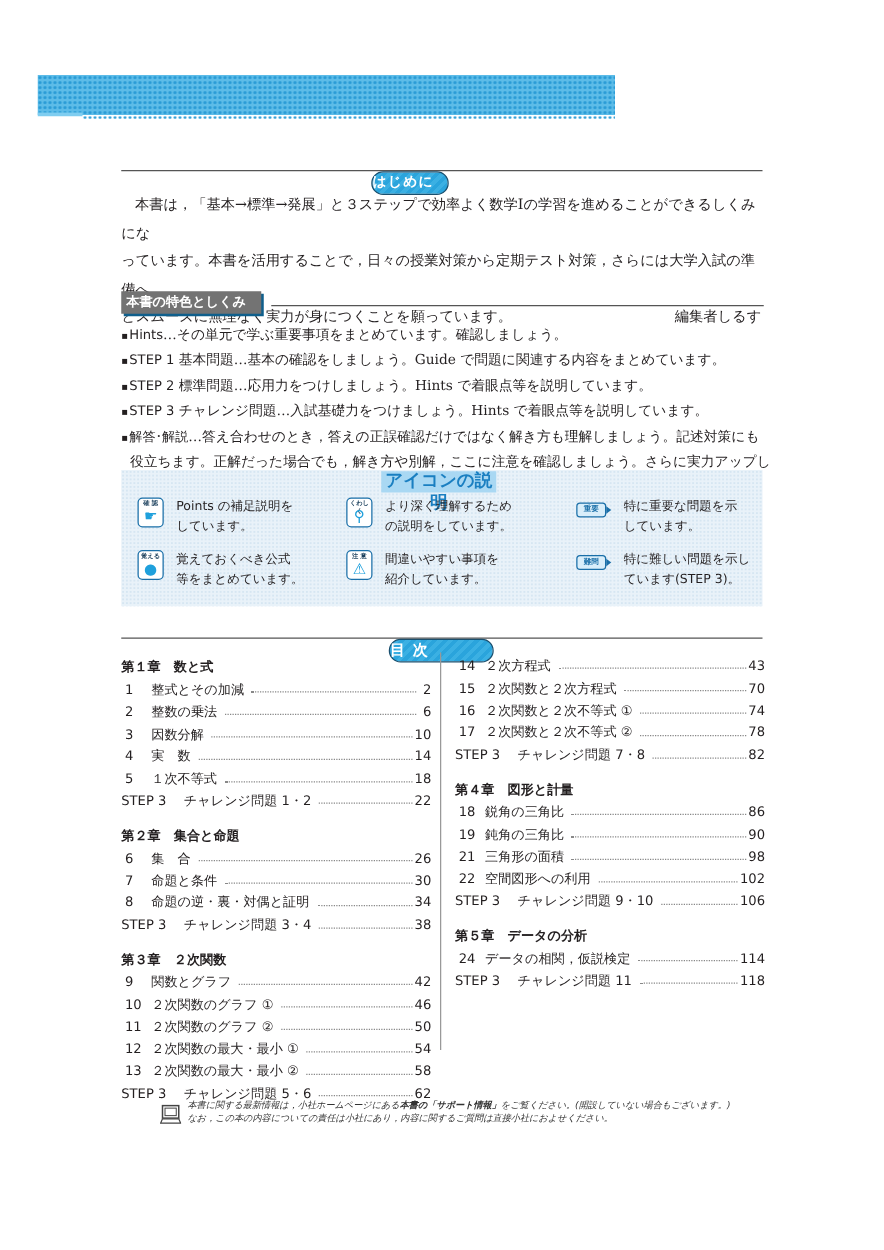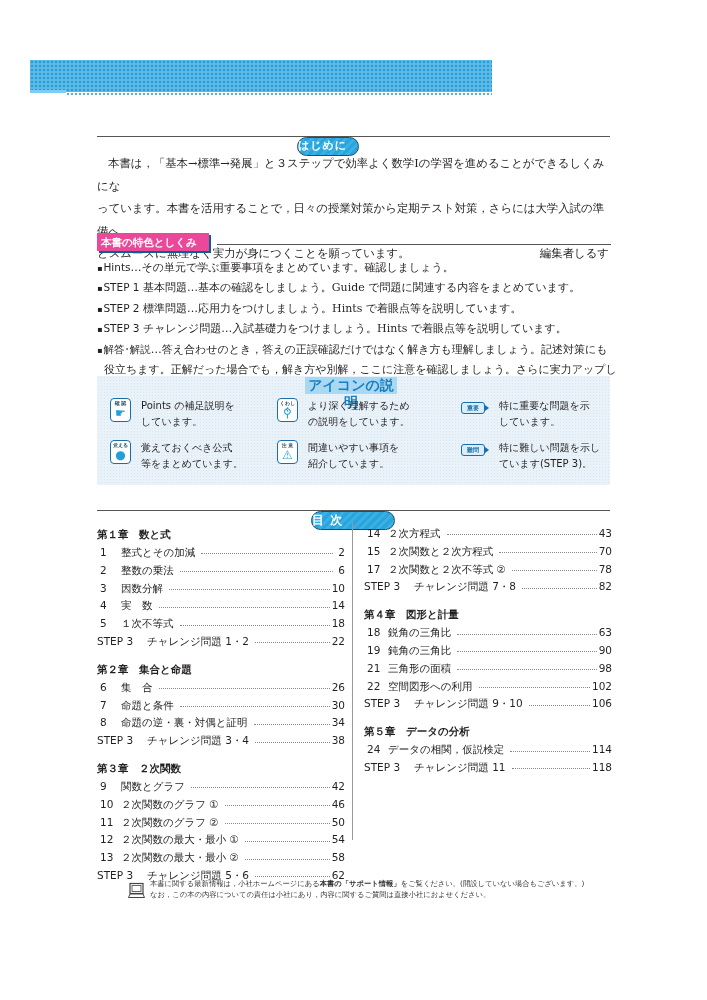--- a/index.html
+++ b/index.html
@@ -20,21 +20,21 @@
   }
 
   
   .intro { position: absolute; left: 97px; top: 152px; width: 514px; font-size: 11.4px; line-height: 22.5px; }
   .intro .sign { position: absolute; right: 2px; bottom: 0; }
 
   
   .feat-head { position: absolute; left: 97px; top: 233px; width: 514px; height: 18px; }
   .feat-head .tag {
     position: absolute; left: 0; top: 0; height: 18px; width: 112px;
-    background: #ec4899; color: #fff; font-family: "DejaVu Sans", "Liberation Sans", sans-serif;
+    background: #737373; color: #fff; font-family: "DejaVu Sans", "Liberation Sans", sans-serif;
     font-weight: bold; font-size: 10.5px; line-height: 18px; padding-left: 4px;
     box-shadow: 2px 2px 0 #0f5f8c;
   }
   .feat-head .rule { position: absolute; left: 120px; right: 0; top: 11px; border-top: 1px solid #555; }
 
   .features { position: absolute; left: 97px; top: 258px; width: 520px; font-size: 11px; line-height: 19.4px; }
   .features li { list-style: none; padding-left: 7px; text-indent: -7px; }
   .features li::before { content: "▪"; font-size: 8px; margin-right: 1px; }
   .features .lbl { font-family: "DejaVu Sans", "Liberation Sans", sans-serif; font-size: 10.5px; }
 
@@ -81,21 +81,21 @@
   .chap { font-weight: bold; font-size: 10.5px; line-height: 19px; height: 19px; }
   .entry { display: flex; align-items: center; font-size: 10.5px; line-height: 17.8px; height: 17.8px; }
   .entry .num { width: 24px; flex: none; padding-left: 3px; }
   .entry .num.step { width: auto; padding-left: 0; margin-right: 14px; }
   .entry .ttl { flex: none; white-space: nowrap; }
   .entry .dots { flex: 1; border-bottom: 1px dotted #888; margin: 0 2px 0 6px; height: 1px; position: relative; top: 1px; }
   .entry .pg { flex: none; text-align: right; min-width: 10px; }
   .gap { height: 9px; }
 
   
-  .footer { position: absolute; left: 128px; top: 879px; width: 470px; display: flex; align-items: center; font-family: "DejaVu Sans", "Liberation Sans", sans-serif; font-size: 7.3px; line-height: 10.5px; color: #333; }
+  .footer { position: absolute; left: 128px; top: 879px; width: 470px; display: flex; align-items: flex-end; font-family: "DejaVu Sans", "Liberation Sans", sans-serif; font-size: 7.3px; line-height: 10.5px; color: #333; font-style: italic; }
   .pc-icon { width: 17px; height: 17px; flex: none; margin-right: 5px; margin-top: 1px; }
   .footer b { font-weight: bold; }
 </style>
 </head>
 <body>
 
 <div class="banner-full">
   <svg width="462" height="36" viewBox="0 0 462 36">
     <defs>
       <pattern id="dots" width="4" height="4" patternUnits="userSpaceOnUse">
@@ -323,39 +323,45 @@
       <span class="dots"></span>
       <span class="pg">43</span>
     </div>
   <div class="entry">
       <span class="num">15</span>
       <span class="ttl">２次関数と２次方程式</span>
       <span class="dots"></span>
       <span class="pg">70</span>
     </div>
   <div class="entry">
+      <span class="num">16</span>
+      <span class="ttl">２次関数と２次不等式 ①</span>
+      <span class="dots"></span>
+      <span class="pg">74</span>
+    </div>
+  <div class="entry">
       <span class="num">17</span>
       <span class="ttl">２次関数と２次不等式 ②</span>
       <span class="dots"></span>
       <span class="pg">78</span>
     </div>
   <div class="entry">
       <span class="num step">STEP 3</span>
       <span class="ttl">チャレンジ問題 7・8</span>
       <span class="dots"></span>
       <span class="pg">82</span>
     </div>
   <div class="gap"></div>
 
   <div class="chap">第４章　図形と計量</div>
   <div class="entry">
       <span class="num">18</span>
       <span class="ttl">鋭角の三角比</span>
       <span class="dots"></span>
-      <span class="pg">63</span>
+      <span class="pg">86</span>
     </div>
   <div class="entry">
       <span class="num">19</span>
       <span class="ttl">鈍角の三角比</span>
       <span class="dots"></span>
       <span class="pg">90</span>
     </div>
   <div class="entry">
       <span class="num">21</span>
       <span class="ttl">三角形の面積</span>

